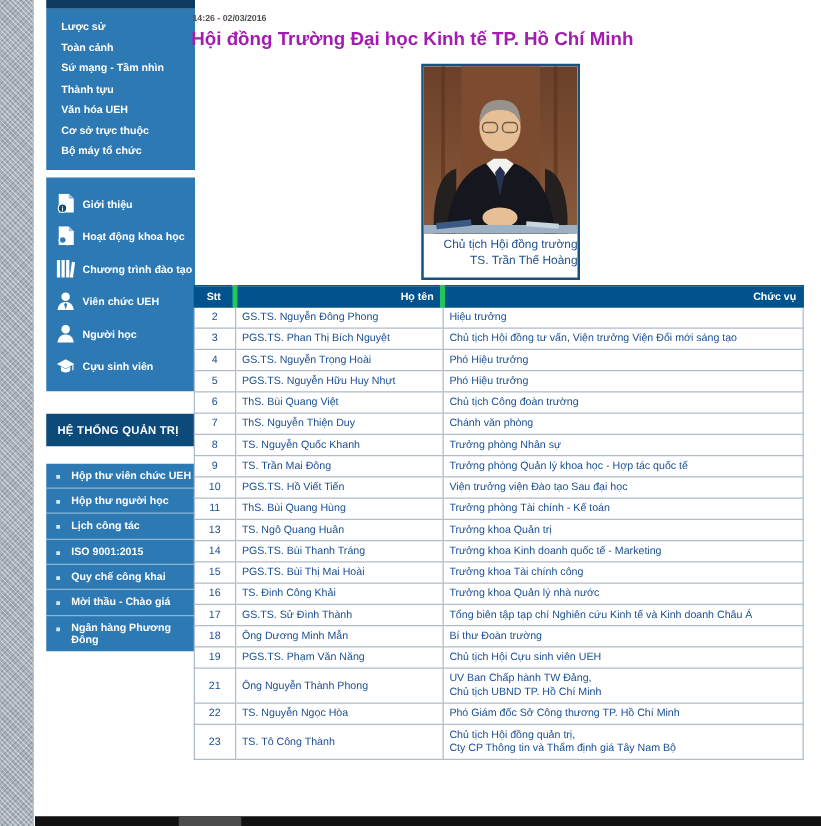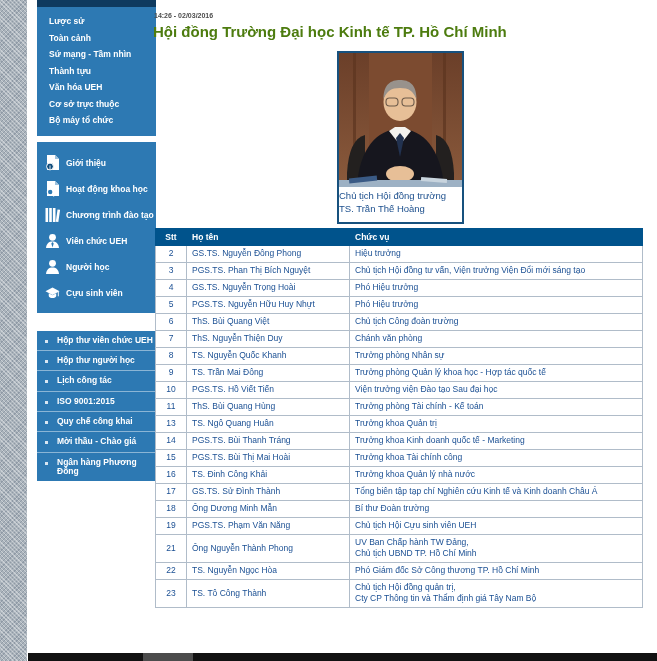--- a/index.html
+++ b/index.html
@@ -39,40 +39,40 @@
     position:relative;color:#fff;font-size:8.5px;font-weight:bold;
     padding:5px 2px 5px 20px;cursor:pointer;line-height:1.1;
   }
   .admin-item + .admin-item{border-top:1px solid rgba(255,255,255,.45);}
   .admin-item::before{
     content:"";position:absolute;left:8px;top:9px;width:3px;height:3px;
     background:#d9e6f2;
   }
   
   .datetime{position:absolute;left:154px;top:12px;font-size:7px;font-weight:bold;color:#4d4d4d;}
-  .page-title{position:absolute;left:153px;top:23px;font-size:15px;font-weight:bold;color:#4d7c0f;white-space:nowrap;}
+  .page-title{position:absolute;left:153px;top:23px;font-size:15px;font-weight:bold;color:#a21caf;white-space:nowrap;}
   
   .photo-box{
     position:absolute;left:337px;top:51px;width:123px;height:169px;
     border:2px solid #17517e;background:#fff;box-sizing:content-box;
   }
   .photo-img{width:123px;height:134px;display:block;}
   .photo-caption{
-    text-align:left;color:#1c4f8d;font-size:9.5px;line-height:1.35;padding-top:3px;
+    text-align:right;color:#1c4f8d;font-size:9.5px;line-height:1.35;padding-top:3px;
   }
   
   table.council{
     position:absolute;left:155px;top:228px;width:488px;
     border-collapse:collapse;table-layout:fixed;
   }
   table.council th{
     background:#00538c;color:#fff;font-size:8.5px;text-align:left;
     padding:3px 5px;font-weight:bold;border:1px solid #00538c;
   }
-  table.council th + th{border-left:1px solid #22c55e;}
+  table.council th + th{border-left:4px solid #22c55e;text-align:right;}
   table.council th.c-no{width:26px;text-align:center;padding:3px 2px;}
   table.council th.c-name{width:152px;}
   table.council td{
     font-size:8.5px;color:#1a4f93;border:1px solid #b0bcc9;
     padding:2px 5px;line-height:1.35;height:12px;vertical-align:middle;
   }
   table.council td.c-no{text-align:center;padding:2px 1px;}
   table.council td.c-role{white-space:pre-line;}
   
   .footer-bar{position:absolute;left:28px;top:653px;width:629px;height:8px;background:#121212;}
@@ -154,20 +154,21 @@
         <svg width="16" height="14" viewBox="0 0 16 14">
             <path d="M8 1 L15.5 5 L8 9 L0.5 5 Z" fill="#fff"></path>
             <path d="M4 7.2 V10.2 C4 11.4 6 12.4 8 12.4 C10 12.4 12 11.4 12 10.2 V7.2 L8 9.4 Z" fill="#fff"></path>
             <line x1="14.2" y1="5.6" x2="14.2" y2="10.5" stroke="#fff" stroke-width="1"></line>
           </svg>
       </span>
       <span>Cựu sinh viên</span>
     </div>
   </div>
 
+  <div class="admin-header">HỆ THỐNG QUẢN TRỊ</div>
   <div class="side-block block-admin">
     <div class="admin-item">Hộp thư viên chức UEH</div>
     <div class="admin-item">Hộp thư người học</div>
     <div class="admin-item">Lịch công tác</div>
     <div class="admin-item">ISO 9001:2015</div>
     <div class="admin-item">Quy chế công khai</div>
     <div class="admin-item">Mời thầu - Chào giá</div>
     <div class="admin-item">Ngân hàng Phương Đông</div>
   </div>
 </div>

